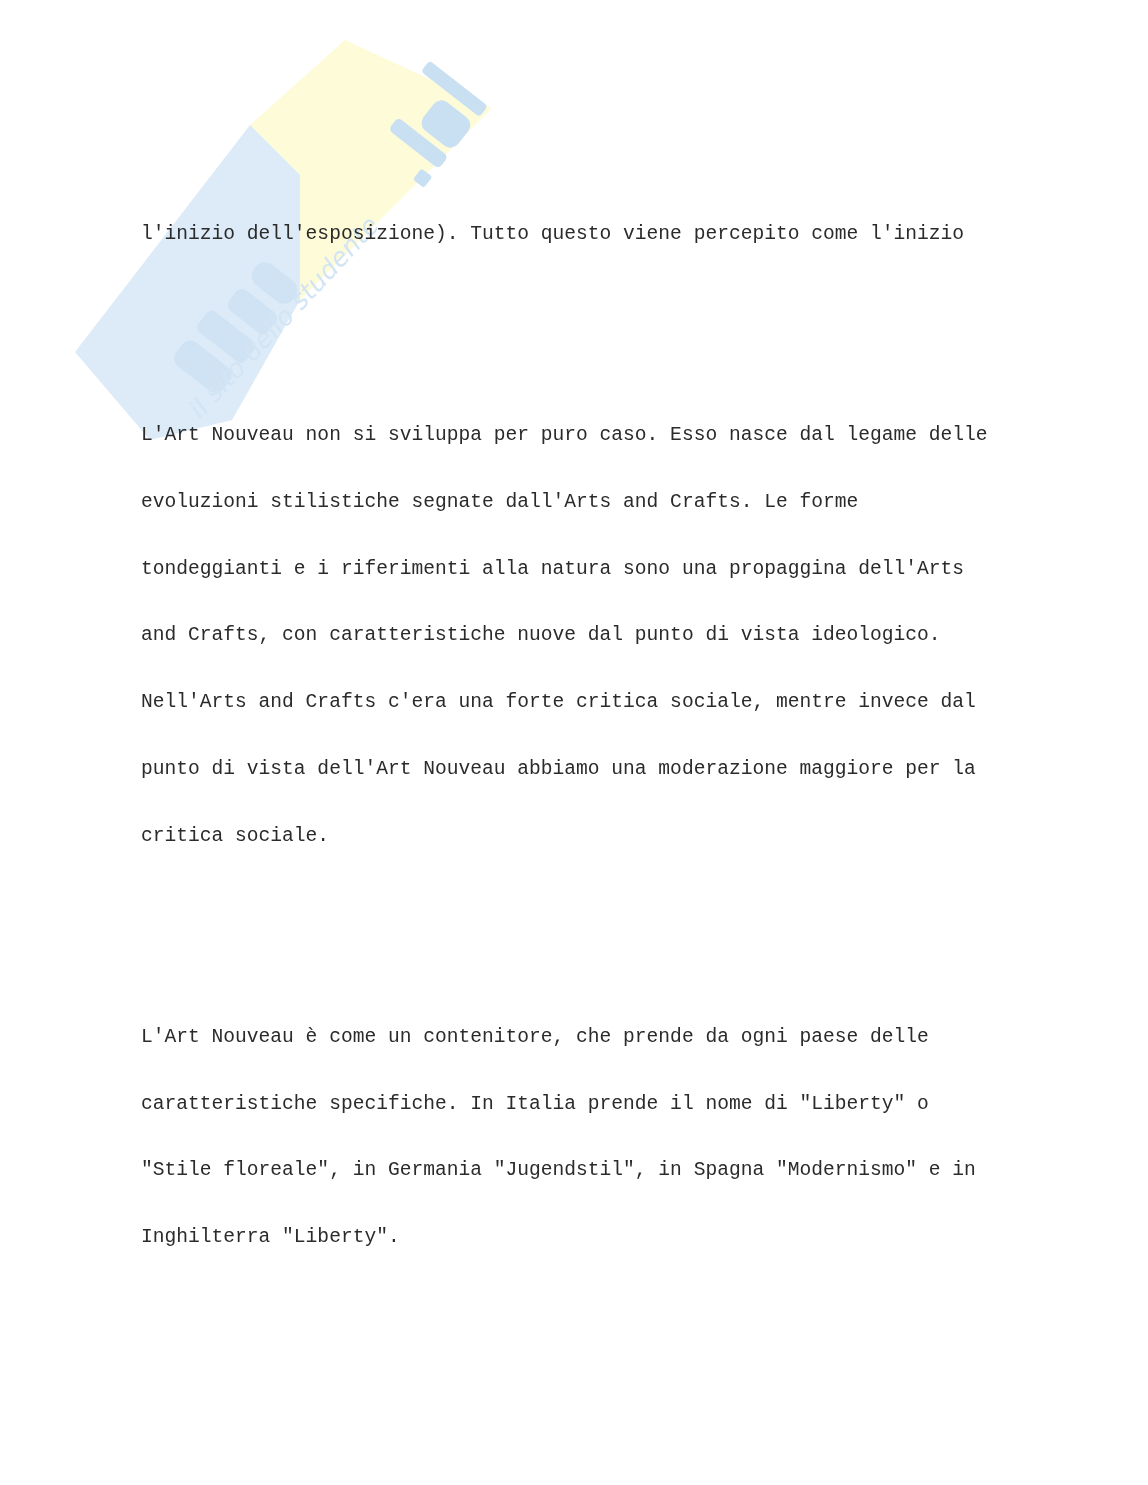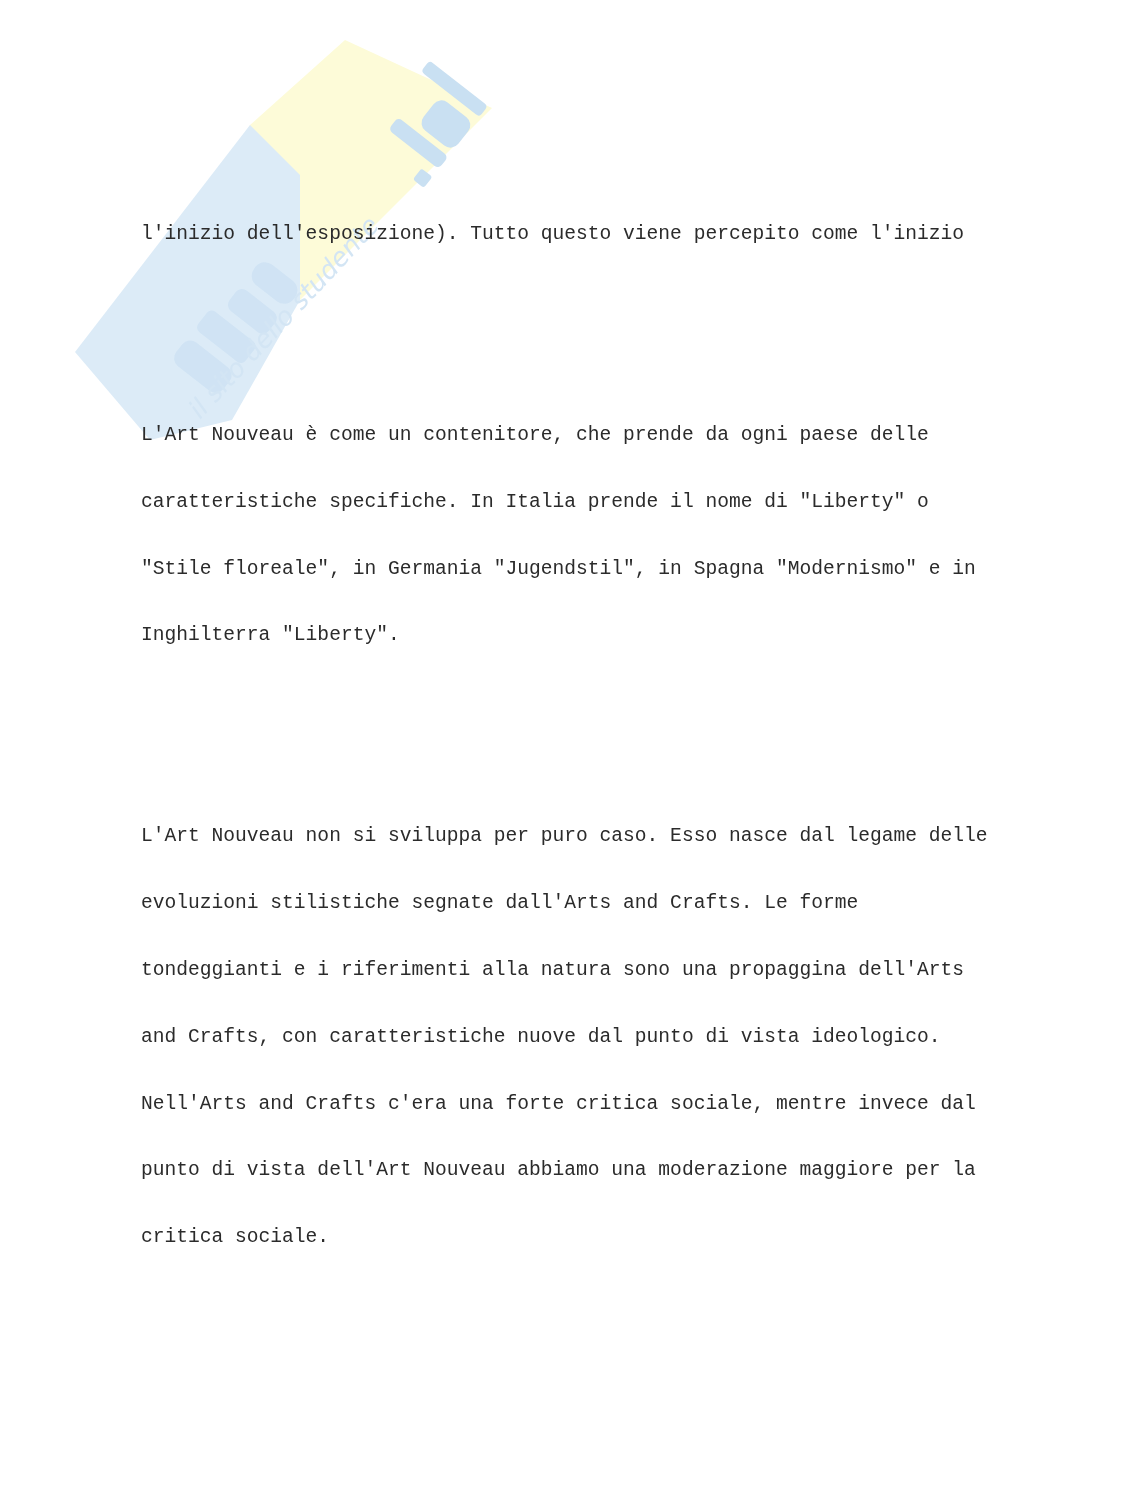--- a/index.html
+++ b/index.html
@@ -81,34 +81,34 @@
 
     <text x="0" y="0" transform="translate(200,420) rotate(-47)" font-family="DejaVu Sans, sans-serif" font-size="26" font-style="italic" fill="#d3e5f4">il sito dello studente</text>
   </svg>
 
   <div class="text-body">
     <div class="para">
       <span class="line">l'inizio dell'esposizione). Tutto questo viene percepito come l'inizio</span>
     </div>
 
     <div class="para">
-      <span class="line">L'Art Nouveau è come un contenitore, che prende da ogni paese delle</span>
-      <span class="line">caratteristiche specifiche. In Italia prende il nome di "Liberty" o</span>
-      <span class="line">"Stile floreale", in Germania "Jugendstil", in Spagna "Modernismo" e in</span>
-      <span class="line">Inghilterra "Liberty".</span>
-    </div>
-
-    <div class="para">
       <span class="line">L'Art Nouveau non si sviluppa per puro caso. Esso nasce dal legame delle</span>
       <span class="line">evoluzioni stilistiche segnate dall'Arts and Crafts. Le forme</span>
       <span class="line">tondeggianti e i riferimenti alla natura sono una propaggina dell'Arts</span>
       <span class="line">and Crafts, con caratteristiche nuove dal punto di vista ideologico.</span>
       <span class="line">Nell'Arts and Crafts c'era una forte critica sociale, mentre invece dal</span>
       <span class="line">punto di vista dell'Art Nouveau abbiamo una moderazione maggiore per la</span>
       <span class="line">critica sociale.</span>
+    </div>
+
+    <div class="para">
+      <span class="line">L'Art Nouveau è come un contenitore, che prende da ogni paese delle</span>
+      <span class="line">caratteristiche specifiche. In Italia prende il nome di "Liberty" o</span>
+      <span class="line">"Stile floreale", in Germania "Jugendstil", in Spagna "Modernismo" e in</span>
+      <span class="line">Inghilterra "Liberty".</span>
     </div>
 
     <div class="para">
       
       
       
       
       
       
       

